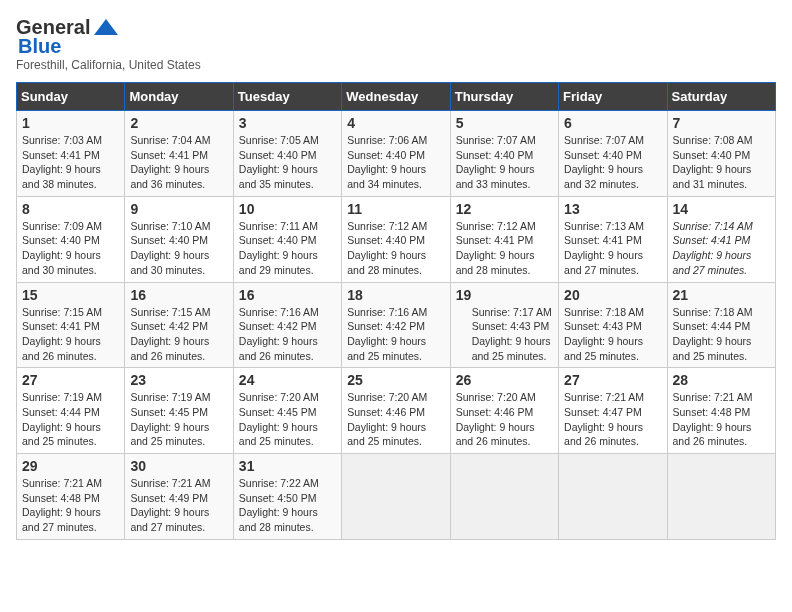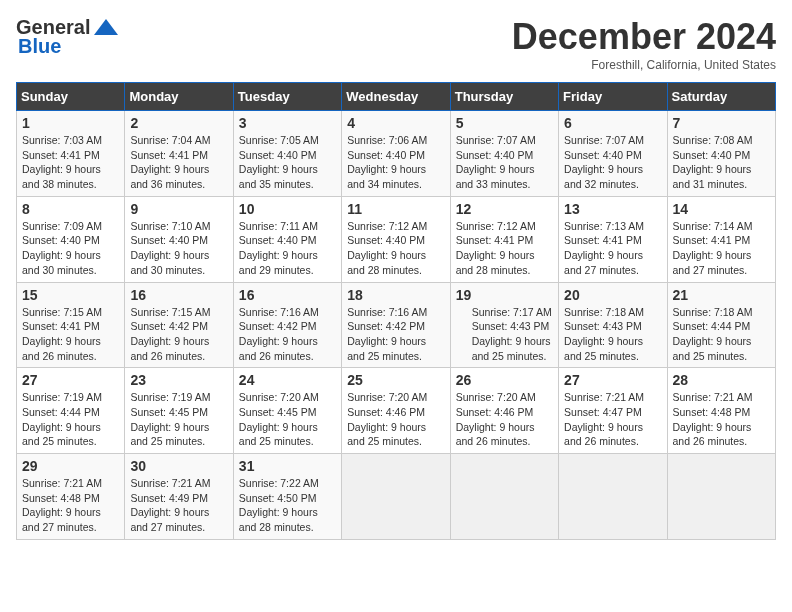--- a/index.html
+++ b/index.html
@@ -8,20 +8,21 @@
       background: #fff;
       width: 792px;
       min-height: 612px;
       padding: 16px;
     }
     .header-area {
       display: flex;
       justify-content: space-between;
       align-items: flex-start;
       margin-bottom: 10px;
+      flex-direction: column;
     }
     .logo {
       display: flex;
       flex-direction: column;
       align-items: flex-start;
     }
     .title-area {
       text-align: right;
     }
     .month-title {
@@ -81,21 +82,20 @@
   <div class="logo">
     <div style="display:flex; align-items:center; gap:2px;">
       <span style="font-size:20px; font-weight:bold; color:#333;">General</span>
       <svg width="28" height="22" viewBox="0 0 28 22">
         <polygon points="14,2 26,18 2,18" fill="#1565c0"></polygon>
       </svg>
     </div>
     <span style="font-size:20px; font-weight:bold; color:#1565c0; margin-top:-4px; margin-left:2px;">Blue</span>
   </div>
   <div class="title-area">
-    <div class="month-title">December 2024</div>
     <div class="location">Foresthill, California, United States</div>
   </div>
 </div>
 
 <table>
   <thead>
     <tr>
     <th>Sunday</th>
         <th>Monday</th>
         <th>Tuesday</th>
@@ -195,21 +195,21 @@
         </td>
         <td>
           <span class="day-number">13</span>
           <div class="day-info" style="white-space: pre-line;">Sunrise: 7:13 AM
 Sunset: 4:41 PM
 Daylight: 9 hours
 and 27 minutes.</div>
         </td>
         <td>
           <span class="day-number">14</span>
-          <div class="day-info" style="white-space: pre-line;">Sunrise: 7:14 AM
+          <div class="day-info" style="white-space: pre-line; font-style: italic;">Sunrise: 7:14 AM
 Sunset: 4:41 PM
 Daylight: 9 hours
 and 27 minutes.</div>
         </td>
       </tr>
       <tr>
         <td>
           <span class="day-number">15</span>
           <div class="day-info" style="white-space: pre-line;">Sunrise: 7:15 AM
 Sunset: 4:41 PM

